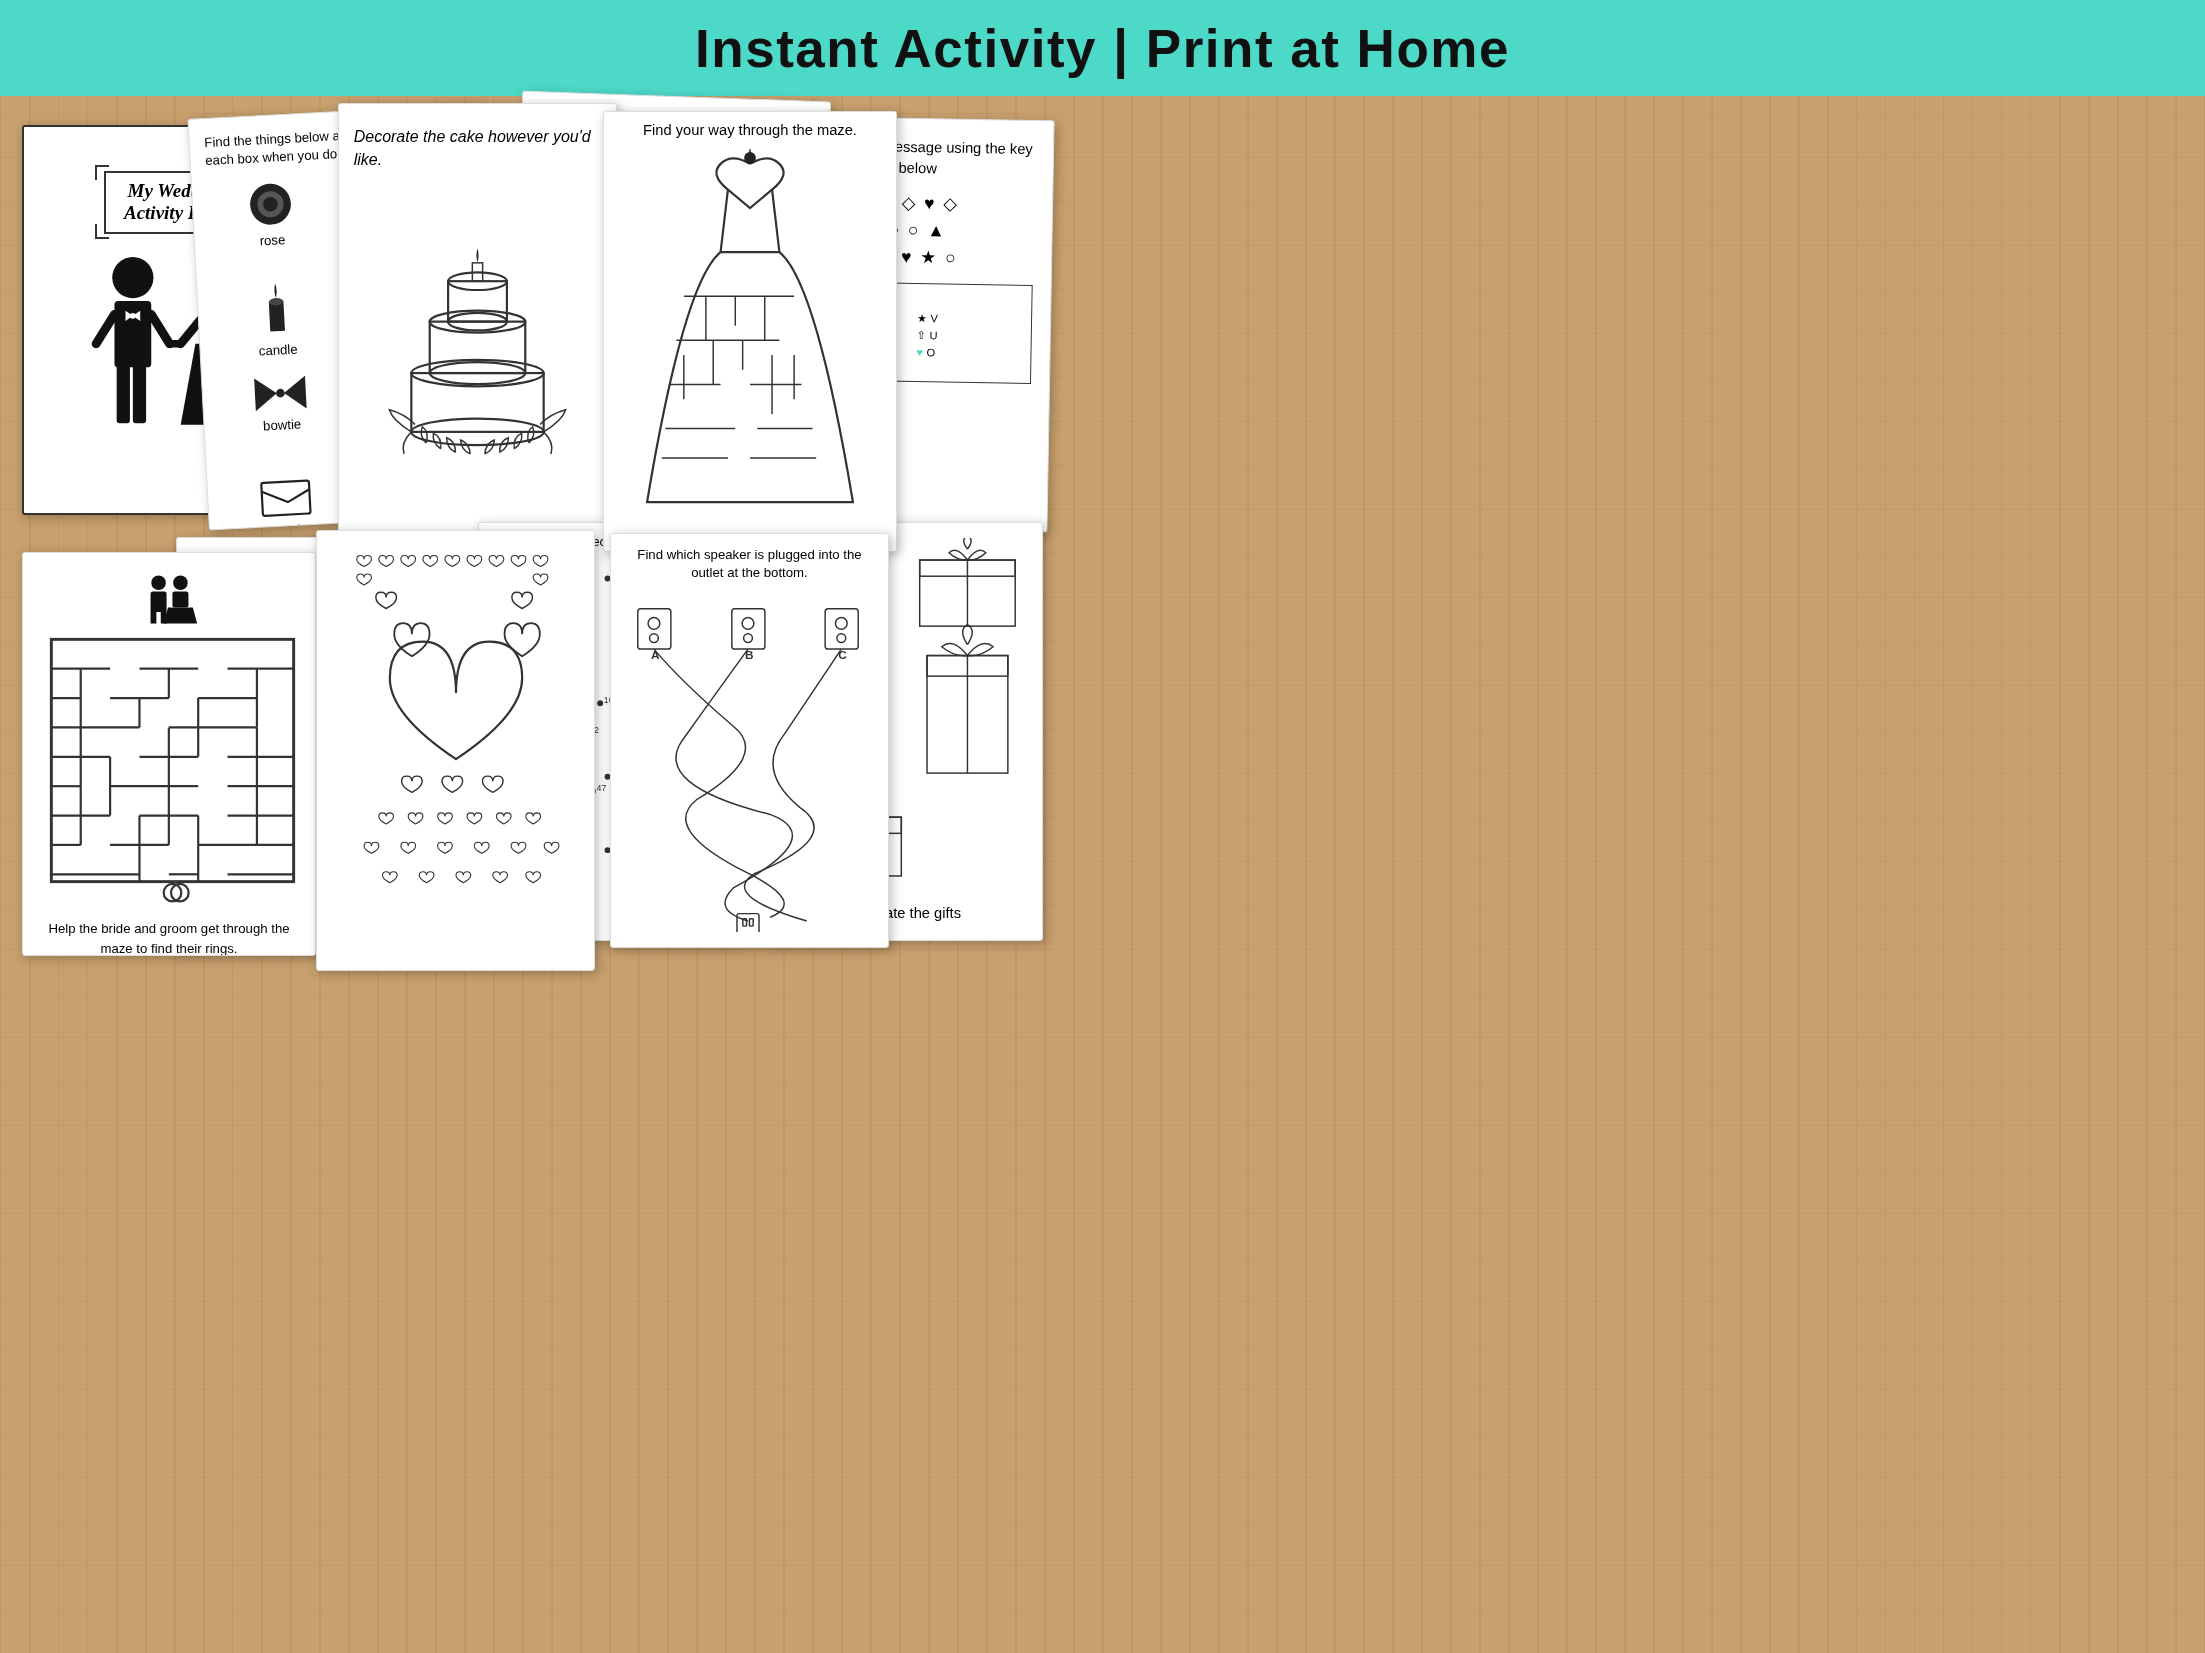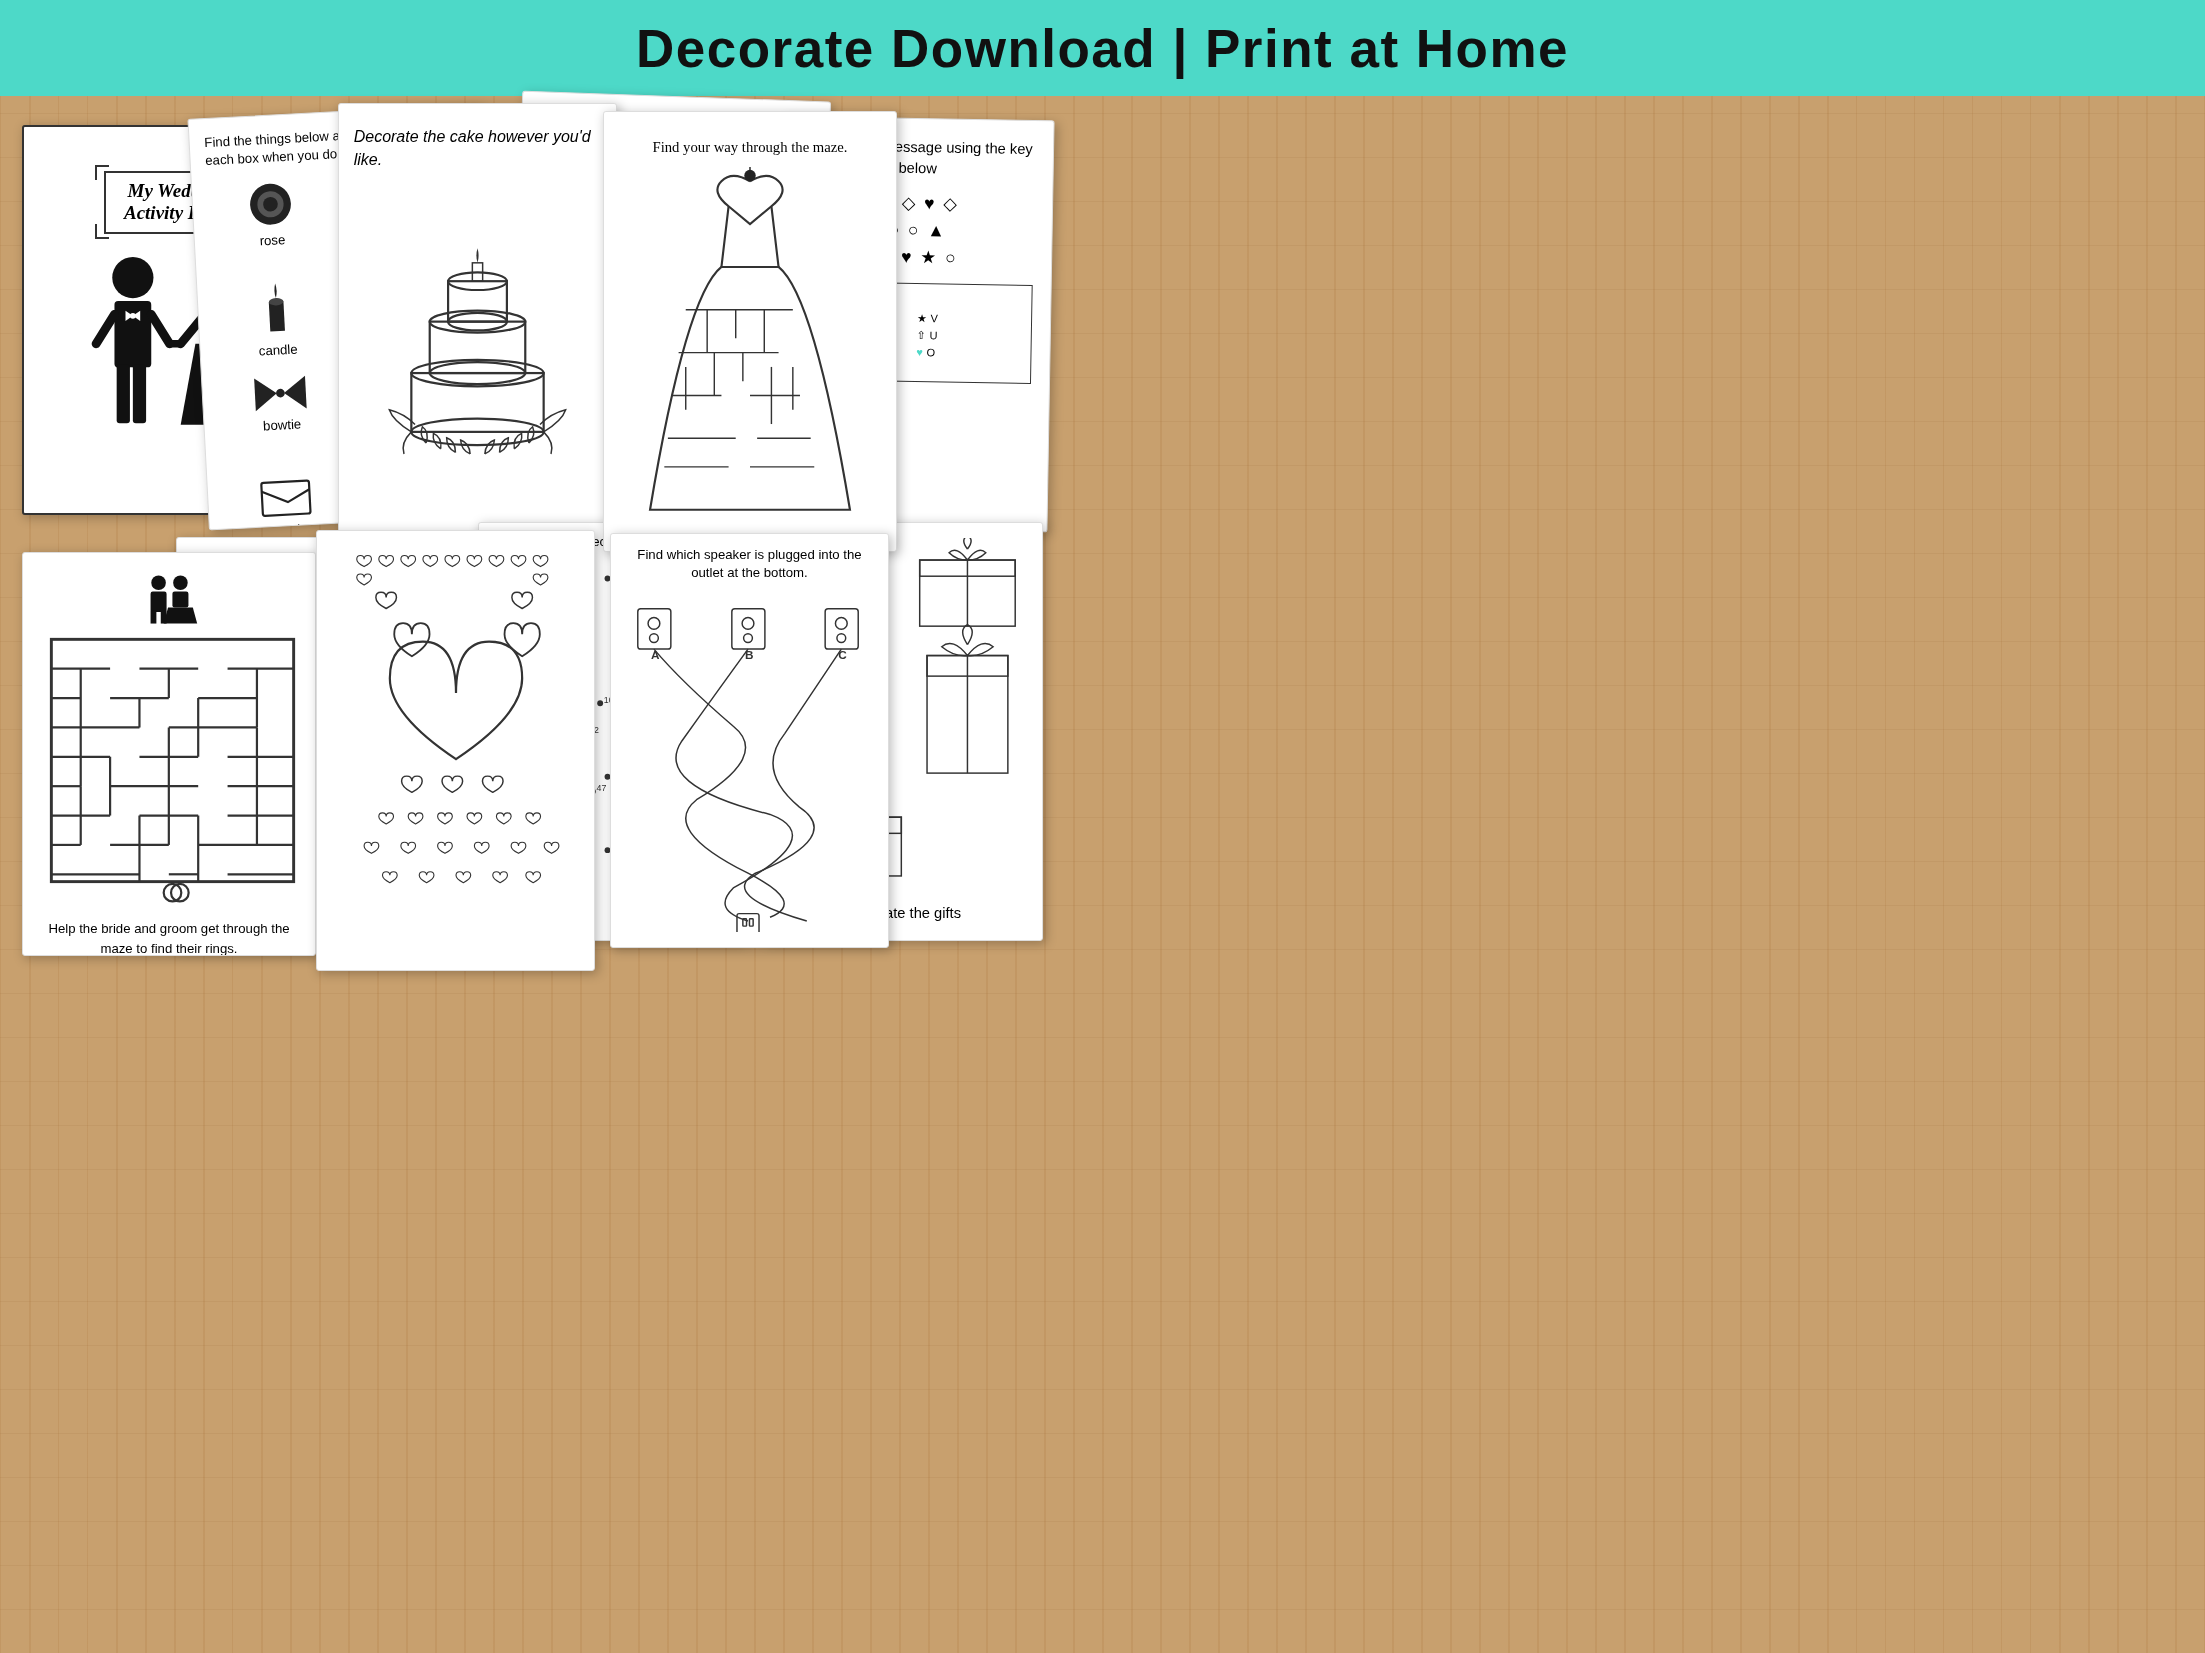--- a/index.html
+++ b/index.html
@@ -139,26 +139,25 @@
       transform: rotate(2deg);
       z-index: 1;
     }
 
     
     .dress-maze-page {
       left: 603px;
       top: 14.7px;
       width: 294px;
       height: 441px;
-      padding: 27px;
+      padding: 10px;
       display: flex;
       flex-direction: column;
       align-items: center;
       z-index: 4;
-      font-family: Liberation Serif, serif;
     }
     .dress-maze-title {
       font-size: 14.7px;
       text-align: center;
       margin-bottom: 11px;
     }
 
     
     .decode-page {
       left: 779px;
@@ -286,21 +285,21 @@
     .key-row {
       display: flex;
       align-items: center;
       gap: 3.7px;
     }
   </style>
 </head>
 <body>
 
 <div class="header-banner">
-  <span class="header-title">Decorate Download | Print at Home</span>
+  <span class="header-title">Instant Activity | Print at Home</span>
 </div>
 
 <div class="content-area">
 
   <div class="page-card cover-page">
     <div style="text-align:center; font-family:Georgia,serif; font-size:19px; font-style:italic; font-weight:bold; border:2.2px solid #333; padding:7.4px 18.4px; margin-bottom:14.7px; position:relative;">
       <div style="position:absolute;top:-7.4px;left:-11px;width:14.7px;height:14.7px;border-top:2.2px solid #333;border-left:2.2px solid #333;"></div>
       <div style="position:absolute;top:-7.4px;right:-11px;width:14.7px;height:14.7px;border-top:2.2px solid #333;border-right:2.2px solid #333;"></div>
       <div style="position:absolute;bottom:-7.4px;left:-11px;width:14.7px;height:14.7px;border-bottom:2.2px solid #333;border-left:2.2px solid #333;"></div>
       <div style="position:absolute;bottom:-7.4px;right:-11px;width:14.7px;height:14.7px;border-bottom:2.2px solid #333;border-right:2.2px solid #333;"></div>

